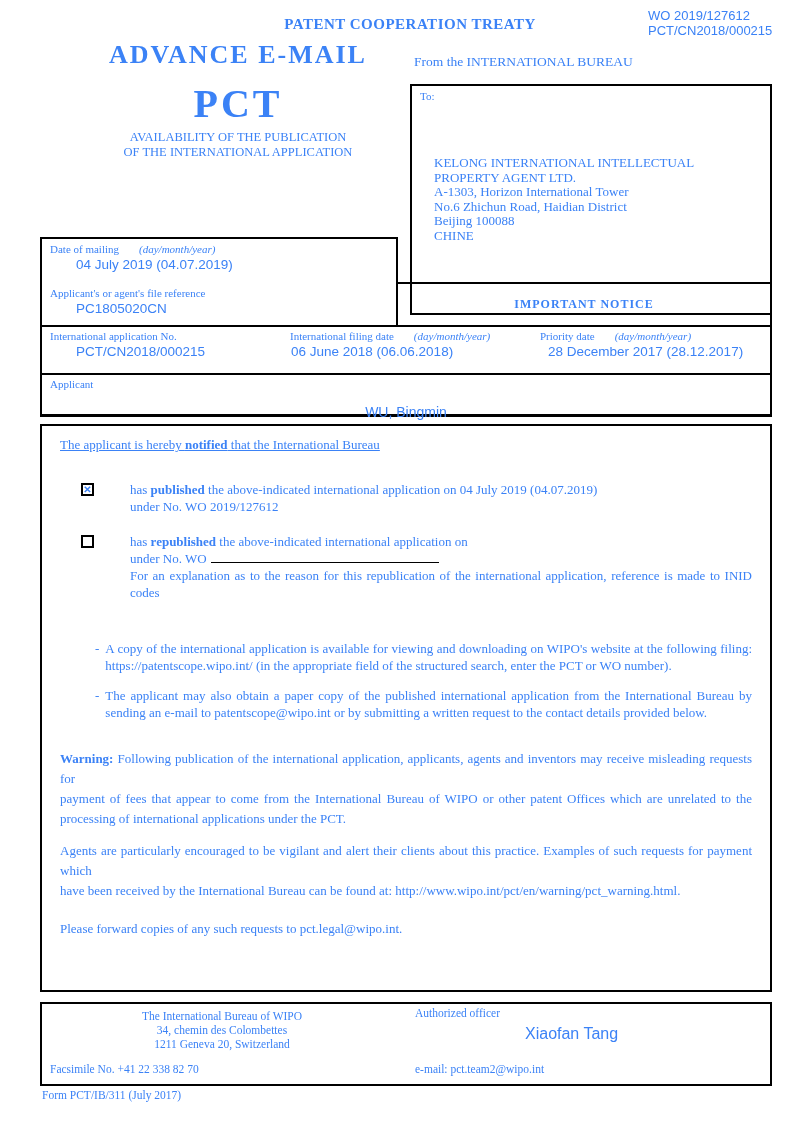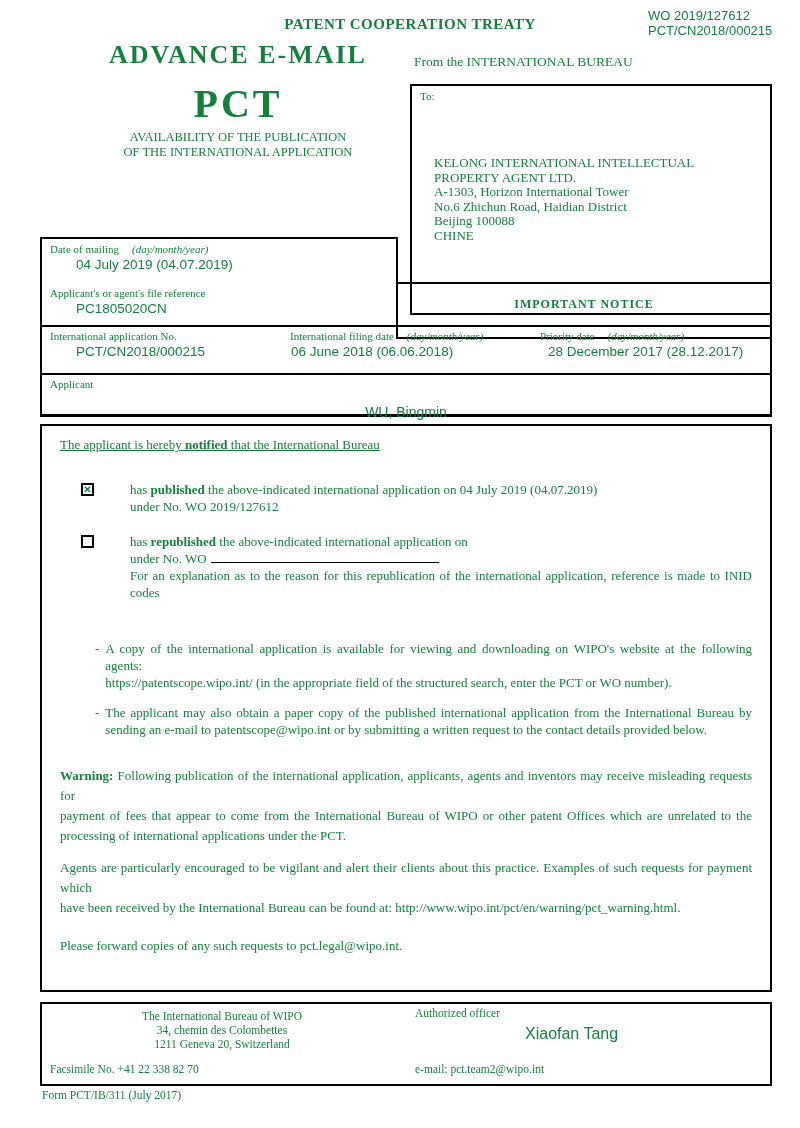--- a/index.html
+++ b/index.html
@@ -1,16 +1,16 @@
 <!DOCTYPE html>
 <html><head>
 <meta charset="utf-8">
 <style>
   html,body{margin:0;padding:0;background:#fff;}
-  .page{position:relative;width:800px;height:1128px;background:#ffffff;color:#15803d;
+  .page{position:relative;width:800px;height:1128px;background:#ffffff;color:#3b82f6;
         font-family:"Liberation Serif",serif;overflow:hidden;}
   .abs{position:absolute;}
   .sans{font-family:"Liberation Sans",sans-serif;}
   .box{position:absolute;border:2px solid #000;box-sizing:border-box;}
 
   
   .wo-block{left:648px;top:8px;font-size:13px;line-height:15px;}
   .treaty-title{left:230px;top:16px;width:360px;text-align:center;font-weight:bold;
                 font-size:15px;letter-spacing:.5px;}
   .advance{left:60px;top:40px;width:356px;text-align:center;font-weight:bold;
@@ -21,24 +21,24 @@
   .notif-block{left:60px;top:130px;width:356px;text-align:center;font-size:12.5px;line-height:15px;}
 
   
   .to-box{left:410px;top:84px;width:362px;height:231px;padding:4px 8px;}
   .to-label{font-size:11px;}
   .addr{margin:54px 0 0 14px;font-size:13px;line-height:14.6px;}
 
   
   .mailing-box{left:40px;top:237px;width:358px;height:90px;padding:4px 8px;}
   .fld-label{font-size:11px;}
-  .fld-label .it{font-style:italic;margin-left:13px;font-family:Liberation Serif, serif;}
+  .fld-label .it{font-style:italic;margin-left:20px;font-family:Liberation Serif, serif;}
   .fld-value{font-family:"Liberation Sans",sans-serif;font-size:13.5px;margin:2px 0 0 26px;}
   .ref-label{margin-top:15px;}
-  .notice-box{left:396px;top:282px;width:376px;height:57px;text-align:center;
+  .notice-box{left:396px;top:282px;width:376px;height:45px;text-align:center;
               padding-top:13px;font-weight:bold;font-size:12px;letter-spacing:1px;}
   .row3{left:40px;top:325px;width:732px;height:50px;}
   .row4{left:40px;top:373px;width:732px;height:44px;border-bottom-width:3px;}
   .g{position:absolute;top:3px;}
   .g1{left:8px;} .g2{left:248px;} .g3{left:498px;}
   .g2 .fld-value{margin-left:1px;} .g3 .fld-value{margin-left:8px;}
   .applicant-value{text-align:center;margin-top:14px;font-family:"Liberation Sans",sans-serif;font-size:14px;}
   .row4 .fld-label{margin:3px 0 0 8px;}
 
   
@@ -154,21 +154,21 @@
       <div class="cb-text">
         <div><span>has </span><b>republished</b><span> the above-indicated international application on</span></div>
         <div><span>under No. WO</span><span class="blank"></span></div>
         <div class="jline">For an explanation as to the reason for this republication of the international application, reference is made to INID codes</div>
       </div>
     </div>
 
     <div class="bullet-item b1">
       <span class="dash">-</span>
       <div class="bullet-text">
-        <div class="jline">A copy of the international application is available for viewing and downloading on WIPO's website at the following agents:</div>
+        <div class="jline">A copy of the international application is available for viewing and downloading on WIPO's website at the following filing:</div>
         <div>https://patentscope.wipo.int/ (in the appropriate field of the structured search, enter the PCT or WO number).</div>
       </div>
     </div>
 
     <div class="bullet-item b2">
       <span class="dash">-</span>
       <div class="bullet-text">
         <div class="jline">The applicant may also obtain a paper copy of the published international application from the International Bureau by</div>
         <div>sending an e-mail to patentscope@wipo.int or by submitting a written request to the contact details provided below.</div>
       </div>

